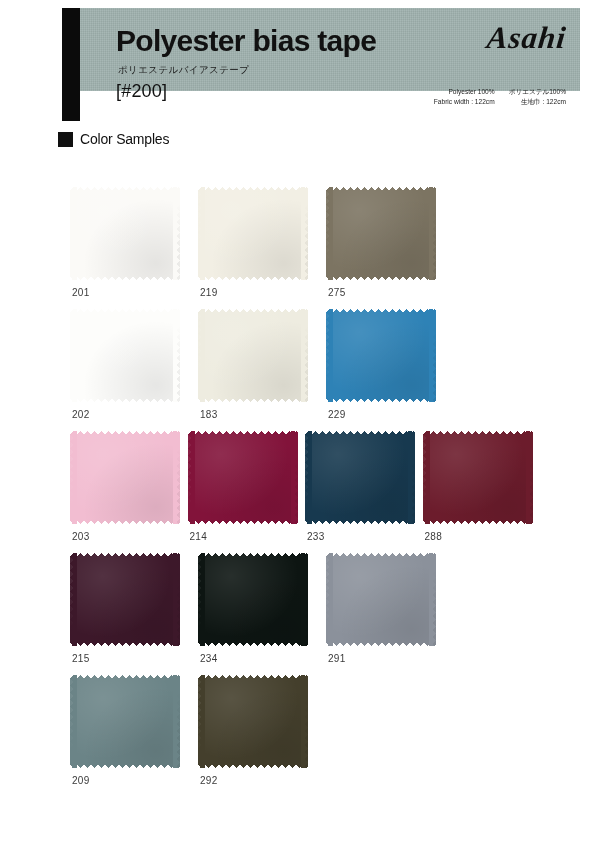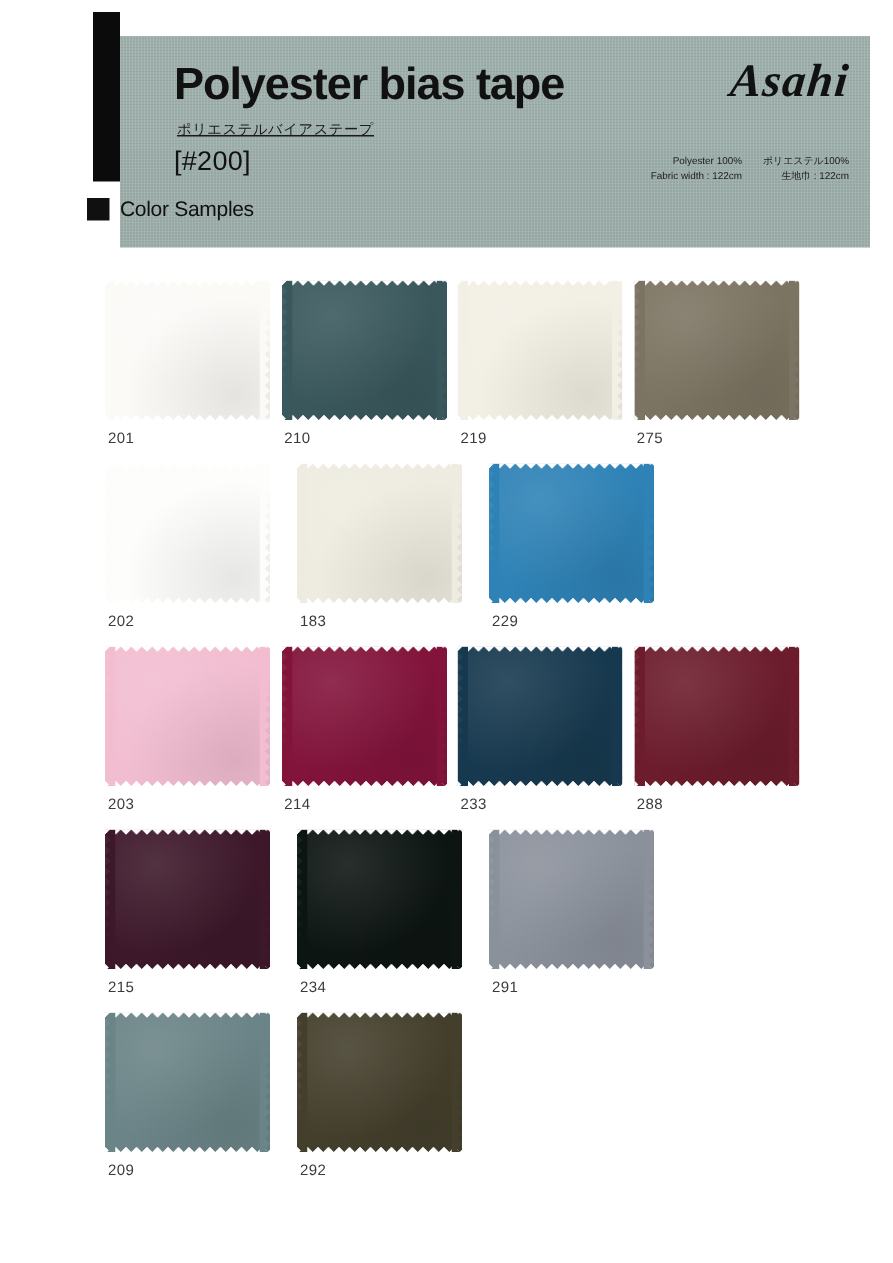--- a/index.html
+++ b/index.html
@@ -27,23 +27,23 @@
     position: absolute;
     left: 0;
     top: 0;
     width: 18px;
     height: 113px;
     background: #0b0b0b;
   }
   .header-panel {
     position: absolute;
     left: 18px;
-    top: 16px;
+    top: 0;
     width: 500px;
-    height: 141px;
+    height: 83px;
     background: #9fb1ae;
     background-image:
       repeating-linear-gradient(90deg, rgba(255,255,255,0.05) 0 1px, rgba(0,0,0,0.03) 1px 2px),
       repeating-linear-gradient(0deg, rgba(255,255,255,0.045) 0 1px, rgba(0,0,0,0.028) 1px 2px);
   }
   .title-main {
     position: absolute;
     left: 36px;
     top: 16px;
     font-size: 30px;
@@ -53,21 +53,20 @@
     white-space: nowrap;
   }
   .title-jp {
     position: absolute;
     left: 38px;
     top: 56px;
     font-size: 9.5px;
     color: #1b1b1b;
     letter-spacing: 0.4px;
     white-space: nowrap;
-    text-decoration: underline;
   }
   .title-code {
     position: absolute;
     left: 36px;
     top: 73px;
     font-size: 18px;
     font-weight: normal;
     color: #111111;
     letter-spacing: 0.2px;
     white-space: nowrap;
@@ -232,27 +231,20 @@
     <div class="swatch-row">
       <div class="swatch-cell">
         <div class="swatch-chip-wrap">
           <div class="swatch-chip" style="background: rgb(251, 250, 247);"></div>
           <div class="swatch-sideteeth" style="background: rgb(251, 250, 247);"></div>
         </div>
         <div class="swatch-label">201</div>
       </div>
       <div class="swatch-cell">
         <div class="swatch-chip-wrap">
-          <div class="swatch-chip" style="background: rgb(58, 88, 92);"></div>
-          <div class="swatch-sideteeth" style="background: rgb(58, 88, 92);"></div>
-        </div>
-        <div class="swatch-label">210</div>
-      </div>
-      <div class="swatch-cell">
-        <div class="swatch-chip-wrap">
           <div class="swatch-chip" style="background: rgb(242, 239, 228);"></div>
           <div class="swatch-sideteeth" style="background: rgb(242, 239, 228);"></div>
         </div>
         <div class="swatch-label">219</div>
       </div>
       <div class="swatch-cell">
         <div class="swatch-chip-wrap">
           <div class="swatch-chip" style="background: rgb(124, 116, 98);"></div>
           <div class="swatch-sideteeth" style="background: rgb(124, 116, 98);"></div>
         </div>

